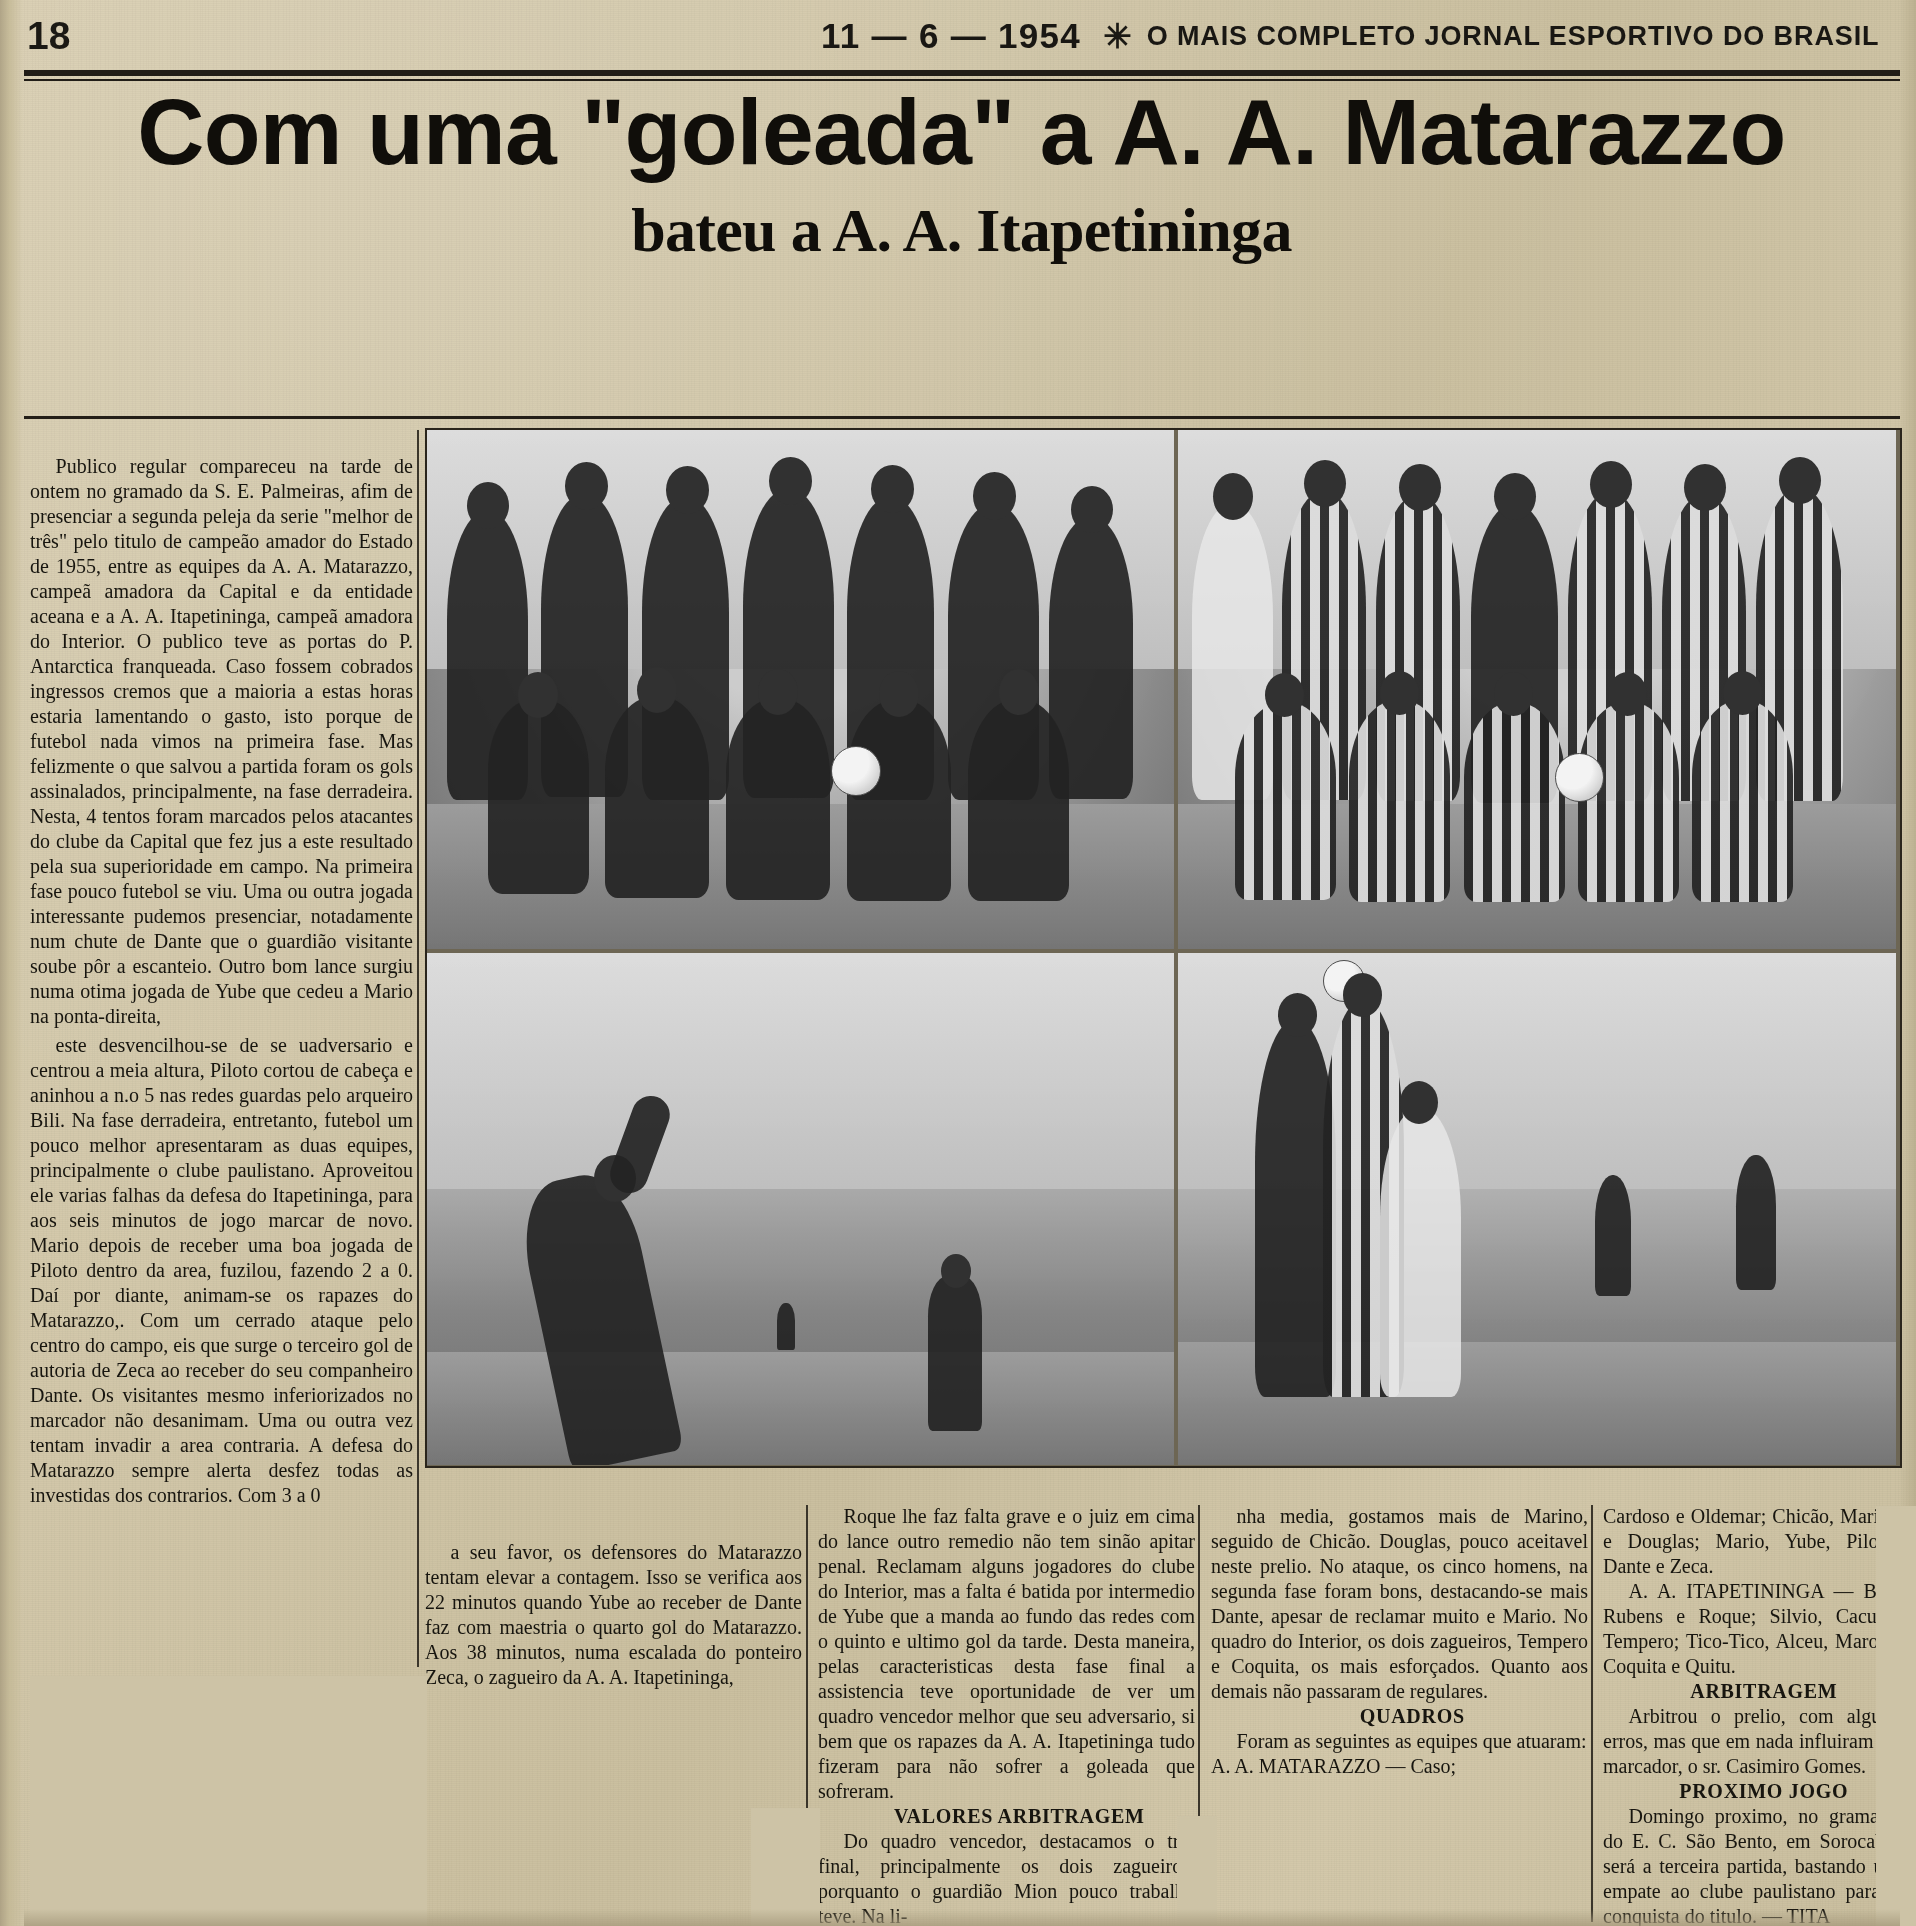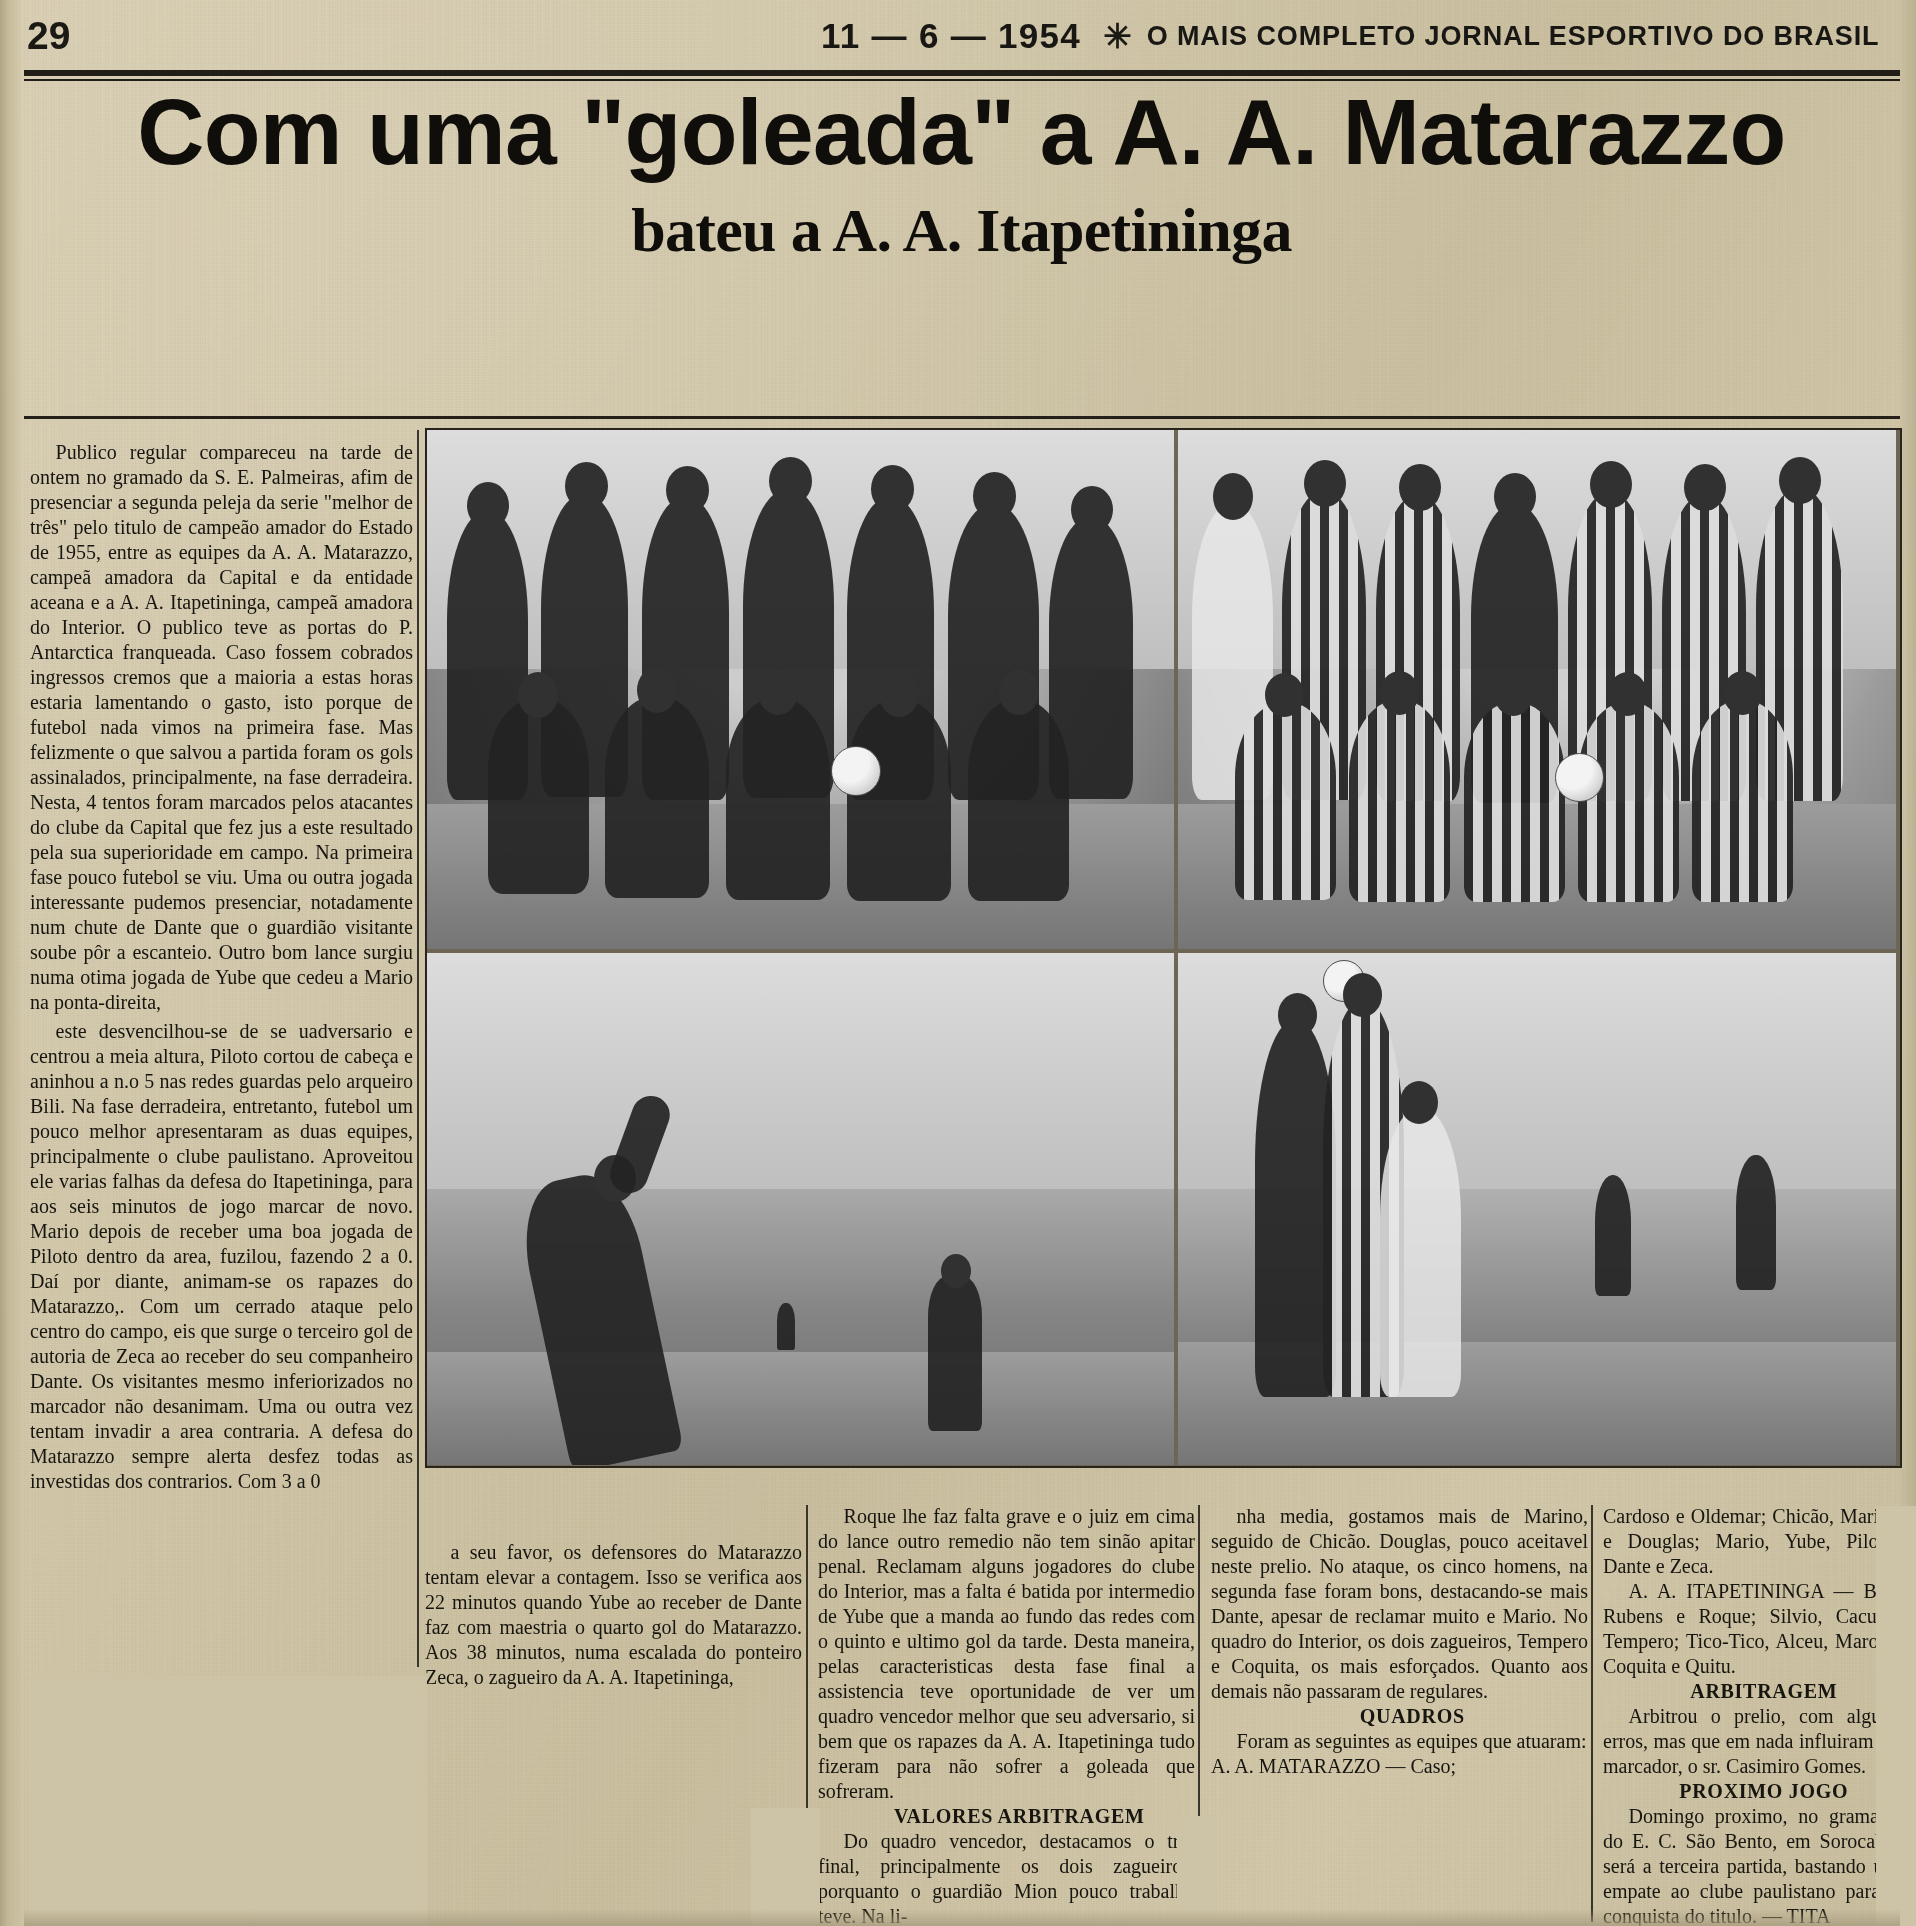--- a/index.html
+++ b/index.html
@@ -100,21 +100,21 @@
   .col{
     position:absolute;
     font-size:20px;
     line-height:25px;
     text-align:justify;
     color:#17150f;
     font-family:"Liberation Serif",serif;
   }
   .col p{margin:0 0 0 0;text-indent:25.6px;}
   .col1{
-    left:30px;top:440px;width:383px;height:1237px;
+    left:30px;top:454px;width:383px;height:1237px;
   }
   .col1 .seg{margin-bottom:4px;}
   .colrule-v{
     position:absolute;background:#3b362b;width:2px;
   }
 
   
   .photos{
     position:absolute;left:425px;top:428px;width:1473px;height:1036px;
     background:#6d6654;
@@ -208,21 +208,21 @@
 </style>
 </head>
 <body>
 
 <div class="page">
   <div class="grain"></div>
   <div class="edge-left"></div>
   <div class="edge-right"></div>
 
   <div class="masthead">
-    <div class="folio">29</div>
+    <div class="folio">18</div>
     <div class="issue-date">11 — 6 — 1954</div>
     <div class="tagline-wrap">
       <span class="star-icon">✳</span>
       <span class="tagline">O MAIS COMPLETO JORNAL ESPORTIVO DO BRASIL</span>
     </div>
   </div>
   <div class="rule-top"></div>
   <div class="rule-top thin"></div>
 
   <div class="headline">

